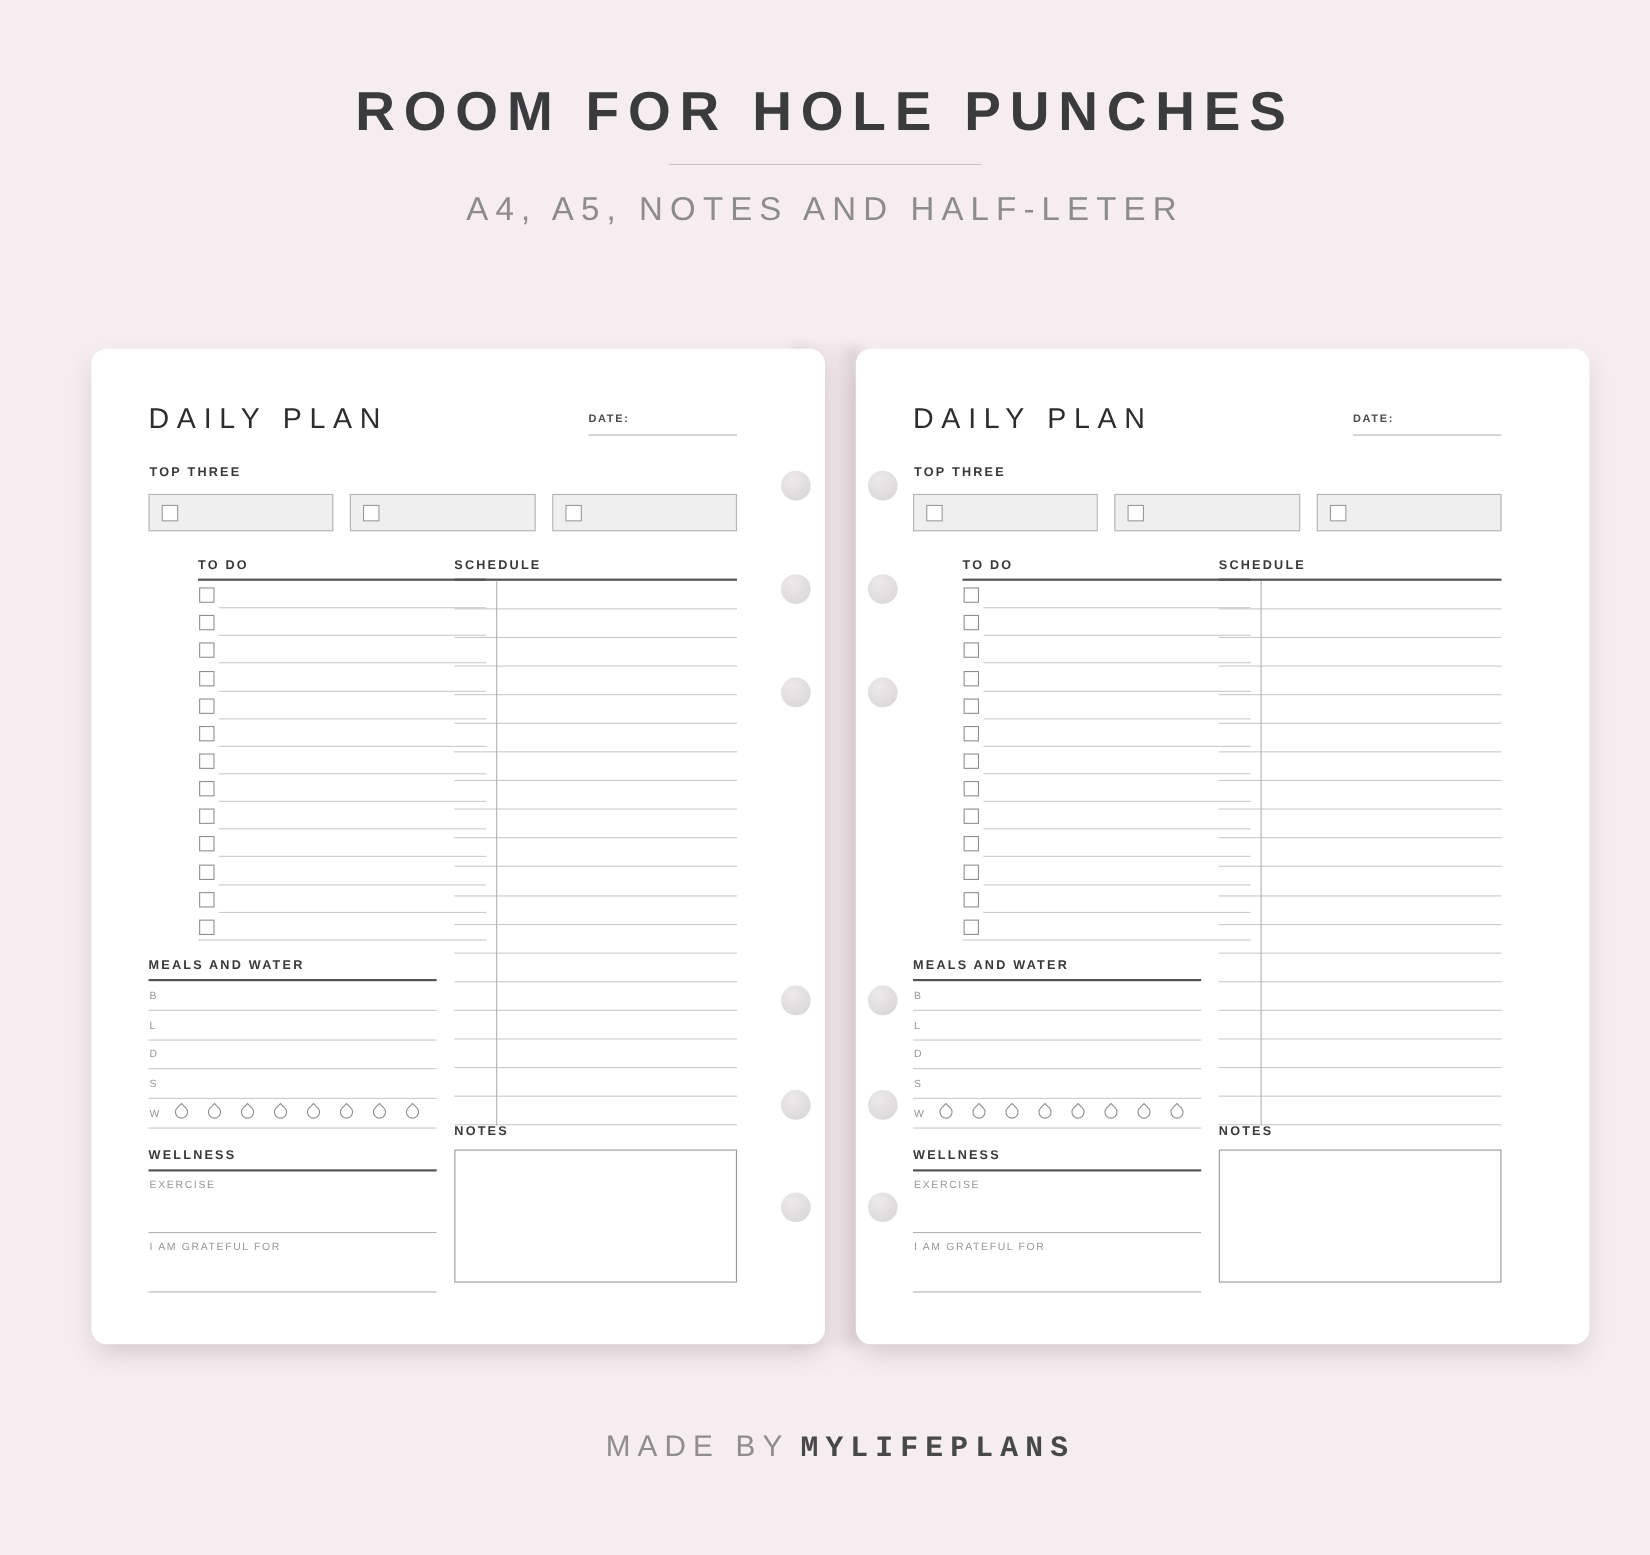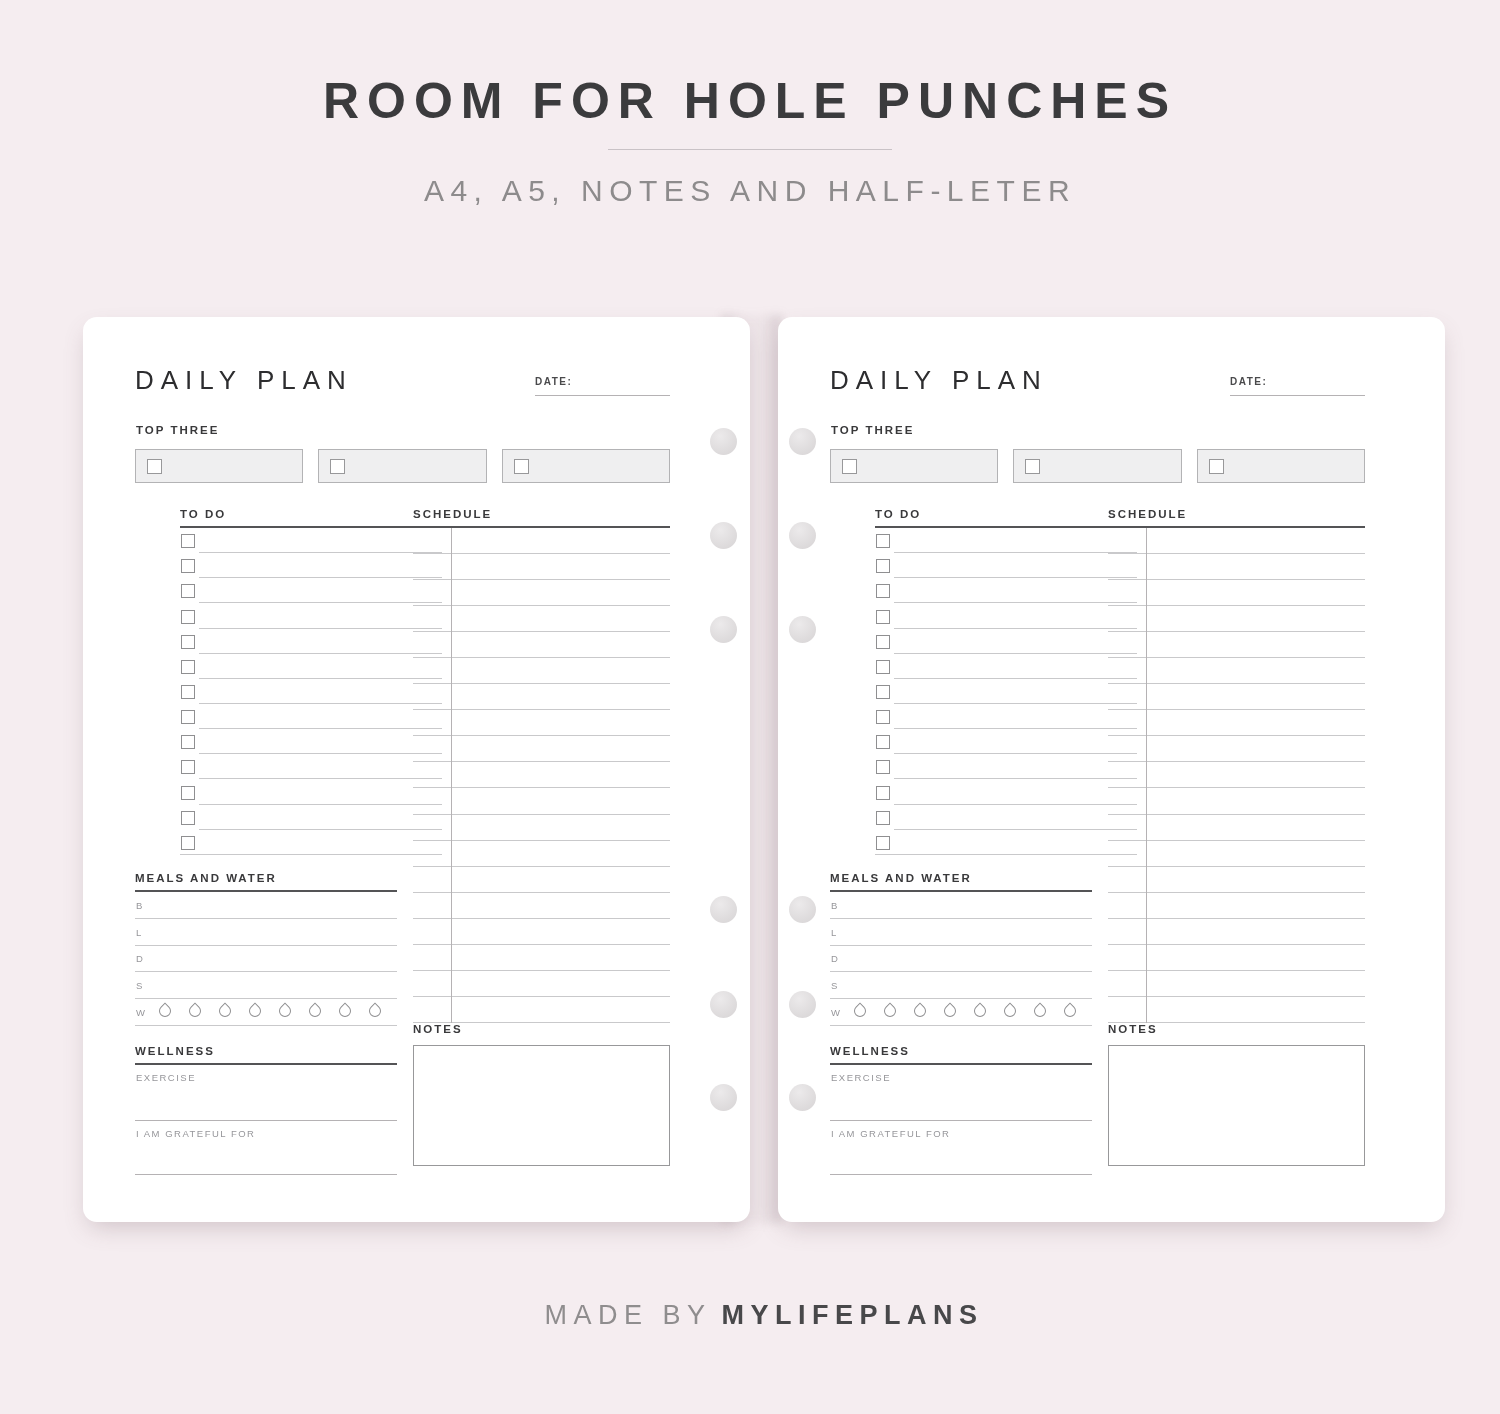--- a/index.html
+++ b/index.html
@@ -90,21 +90,21 @@
   .wellness-field .small-label{position:absolute;left:1px;top:7px;}
   .wellness-field.f1{height:55px;}
   .wellness-field.f2{height:53px;}
   
   .notes{position:absolute;left:330px;top:706px;width:257px;}
   .notes-header{border-bottom:none;padding-bottom:0;}
   .notes-box{margin-top:10px;height:121px;border:1px solid #98989a;background:#fff;box-sizing:border-box;}
   
   .footer{position:absolute;top:1300px;left:0;width:1500px;text-align:center;font-size:27px;letter-spacing:6.5px;}
   .footer .made-by{color:var(--footer-made-by,#8f8d8e);font-weight:400;margin-left:28px;}
-  .footer .brand{color:var(--footer-brand,#48484a);font-weight:bold;margin-left:10px;}
+  .footer .brand{color:var(--footer-brand,#48484a);font-weight:bold;margin-left:10px;font-family:Liberation Mono, monospace;}
 </style>
 </head>
 <body>
 
 <div class="hero">
   <h1 class="headline"><span>ROOM FOR HOLE PUNCHES</span><br></h1>
   <div class="divider"></div>
   <div class="subtitle">A4, A5, NOTES AND HALF-LETER</div>
 </div>
 

